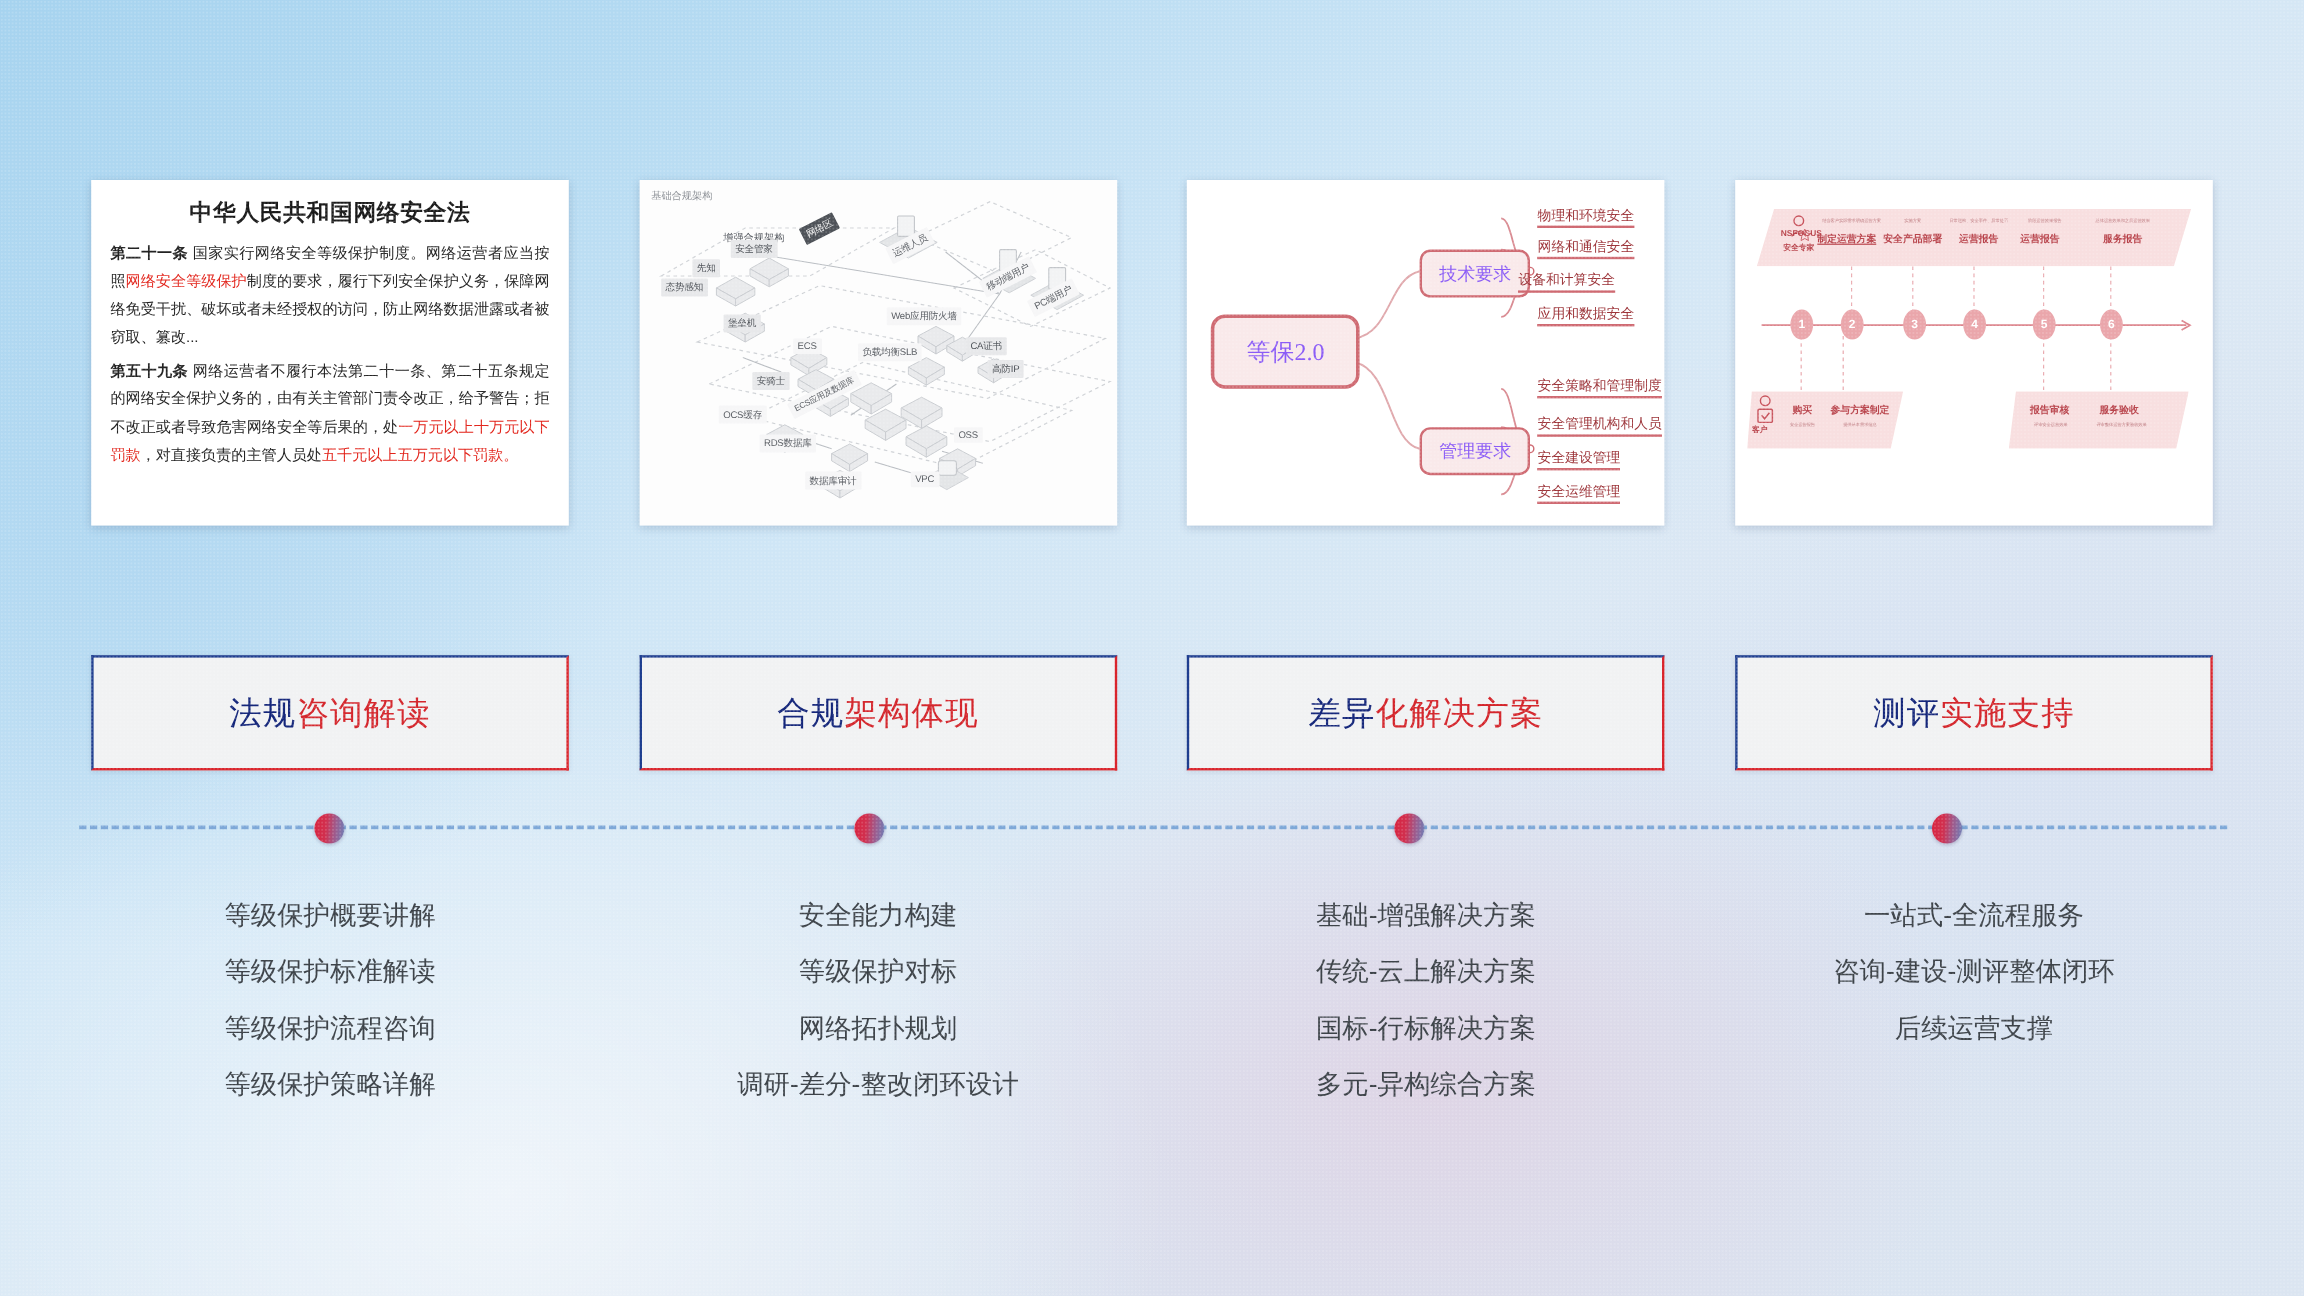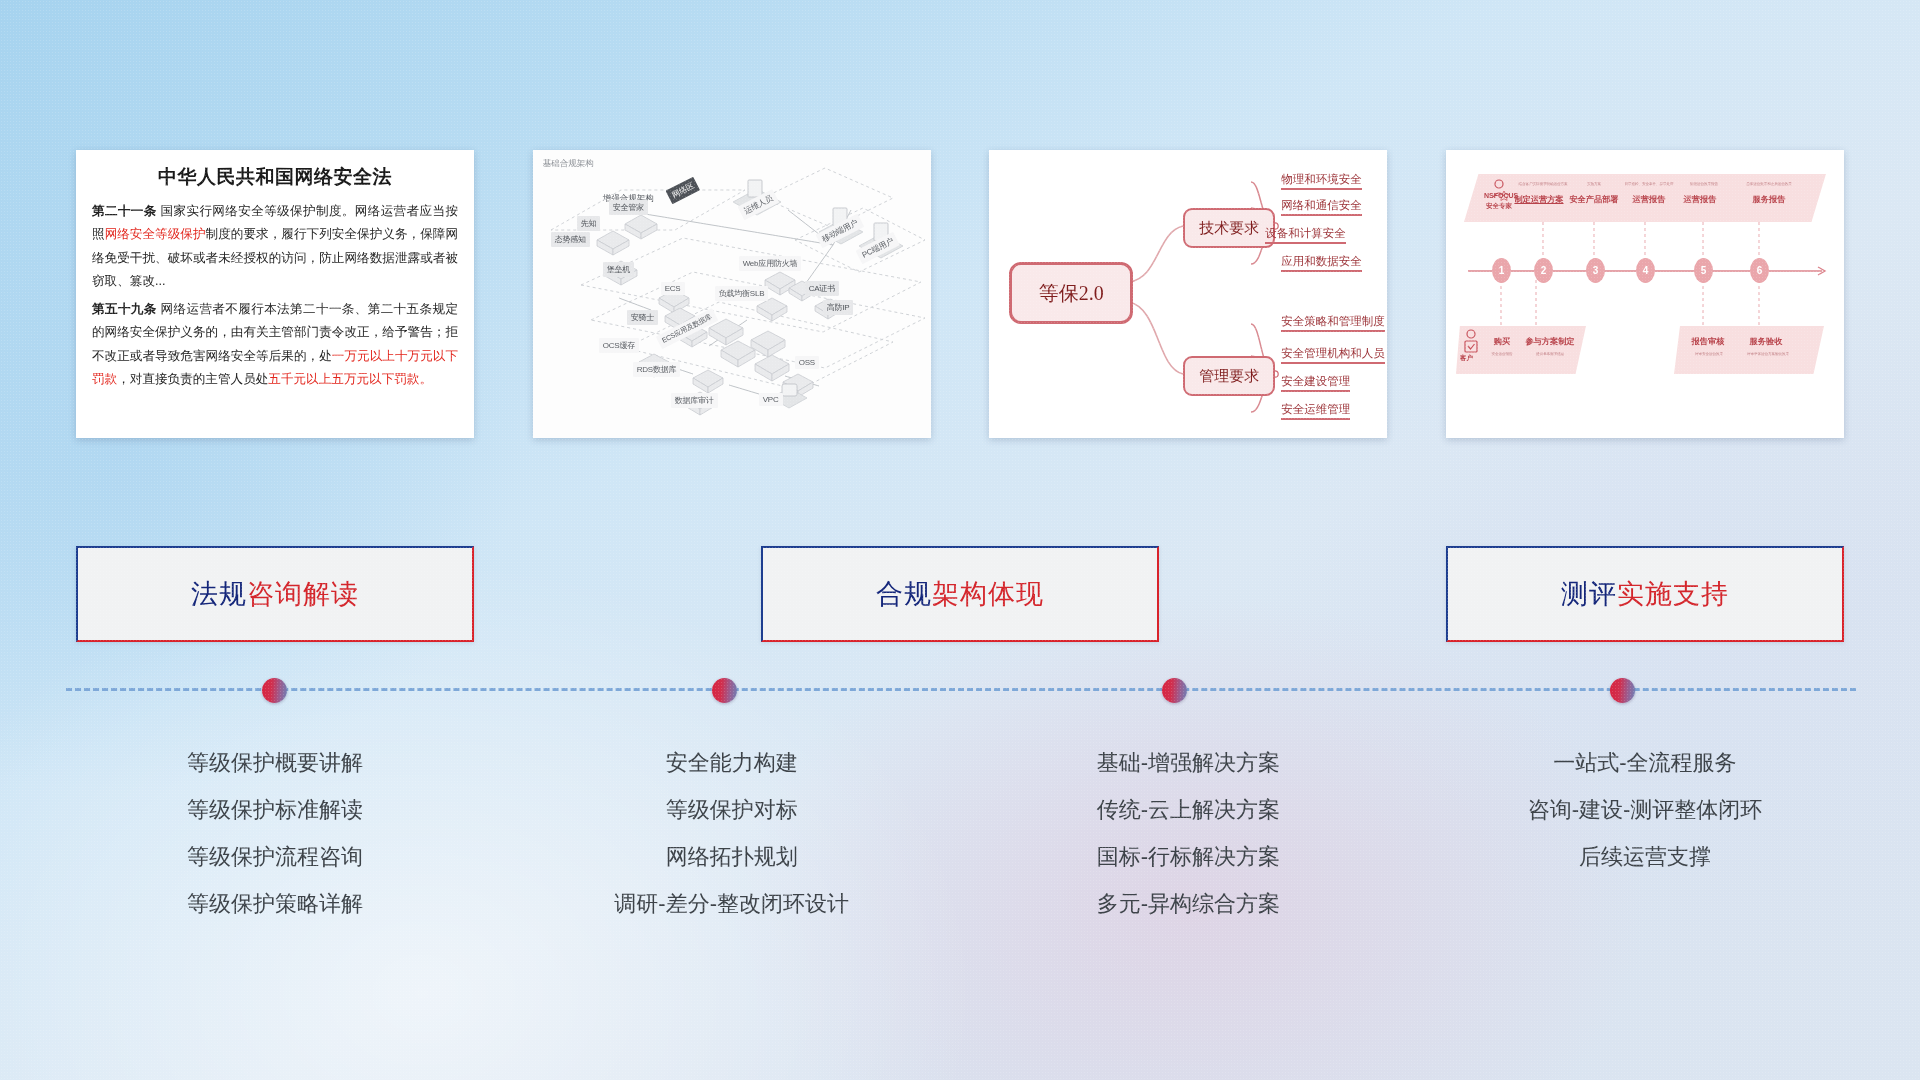--- a/index.html
+++ b/index.html
@@ -75,21 +75,21 @@
   .nodelabel.dark { background: #4e5258; color: #f2f2f2; }
   .nodelabel.rot { transform: rotate(-27deg); transform-origin: left center; }
 
   
   .mind { background: #fff; }
   .mind-svg { position: absolute; inset: 0; }
   .mm-node {
     position: absolute;
     border: 2px solid #cf6a72; border-radius: 9px;
     background: #f9e9ea;
-    color: #7f1d1d; font-size: 15px;
+    color: #8b5cf6; font-size: 15px;
     display: flex; align-items: center; justify-content: center;
     font-family: "Liberation Serif", "DejaVu Serif", serif;
   }
   .mm-root {
     left: 20px; top: 112px; width: 118px; height: 56px;
     font-size: 20px; border-width: 3px; border-radius: 12px;
   }
   .mm-branch { width: 88px; height: 36px; }
   .mm-leaf {
     position: absolute;
@@ -427,20 +427,23 @@
   </div>
 
   <div class="heads">
     <div class="head-box">
       <span class="head-txt"><span class="b">法规</span><span class="r">咨询解读</span></span>
     </div>
     <div class="head-box">
       <span class="head-txt"><span class="b">合规</span><span class="r">架构体现</span></span>
     </div>
     <div class="head-box">
+      <span class="head-txt"><span class="b">差异</span><span class="r">化解决方案</span></span>
+    </div>
+    <div class="head-box">
       <span class="head-txt"><span class="b">测评</span><span class="r">实施支持</span></span>
     </div>
   </div>
 
   <div class="timeline"></div>
   <div class="dot" style="left:262px;"></div>
   <div class="dot" style="left:712px;"></div>
   <div class="dot" style="left:1162px;"></div>
   <div class="dot" style="left:1610px;"></div>
 

